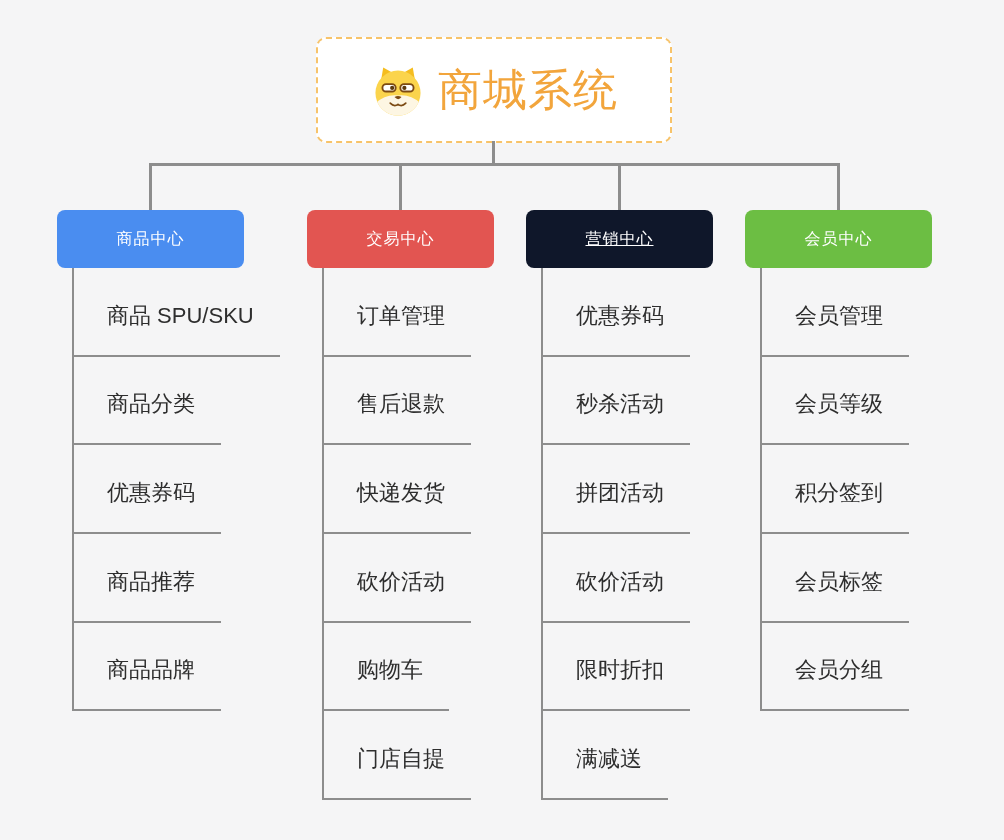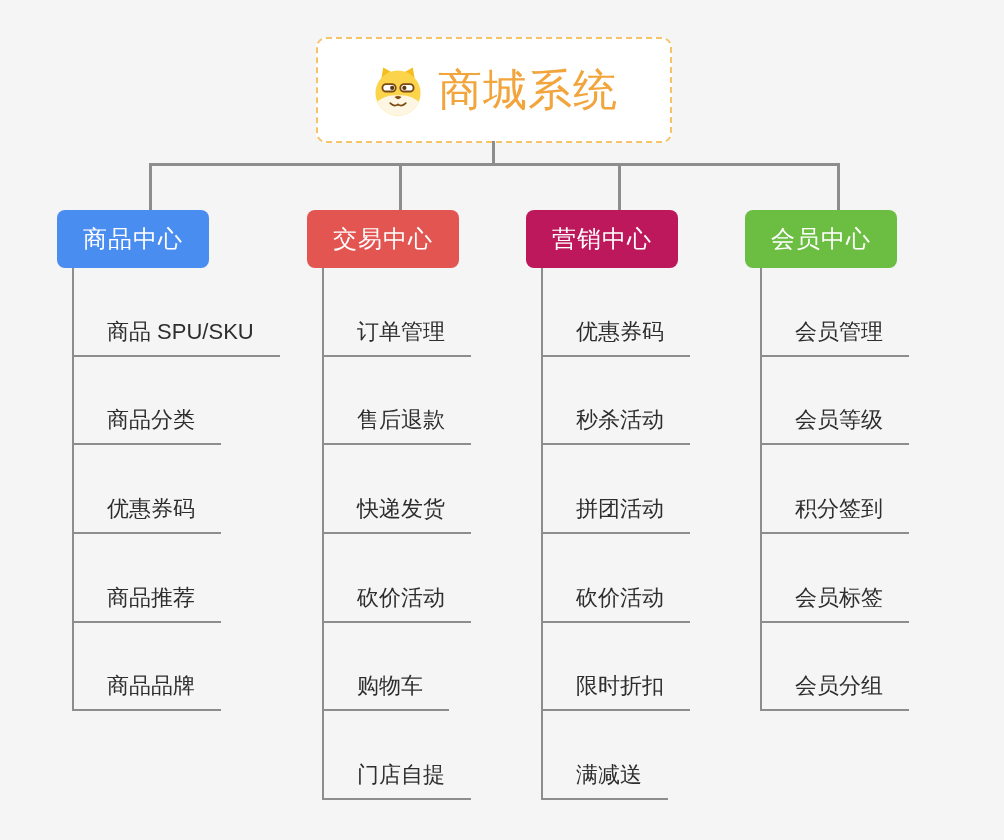--- a/index.html
+++ b/index.html
@@ -21,32 +21,32 @@
   .conn{position:absolute;background:#8d8d8d;}
   .conn.root-drop{left:492px;top:141px;width:3px;height:23px;}
   .conn.h-bar{left:149px;top:163px;width:691px;height:3px;}
   .conn.drop{top:165px;width:3px;height:45px;}
   .conn.drop-0{left:149px;}
   .conn.drop-1{left:399px;}
   .conn.drop-2{left:618px;}
   .conn.drop-3{left:837px;}
   
   .branch-header{
-    position:absolute;top:210px;width:152px;height:58px;border-radius:8px;
-    color:#ffffff;font-size:24px;letter-spacing:1px;
+    position:absolute;top:210px;width:187px;height:58px;border-radius:8px;
+    color:#ffffff;font-size:16px;letter-spacing:1px;
     display:flex;align-items:center;justify-content:center;cursor:pointer;
   }
   .bh-0{left:57px;}  .bh-1{left:307px;}  .bh-2{left:526px;}  .bh-3{left:745px;}
   
   .branch-col{position:absolute;top:268px;border-left:2px solid #8d8d8d;}
   .bc-0{left:72px;} .bc-1{left:322px;} .bc-2{left:541px;} .bc-3{left:760px;}
   .item{height:88.7px;display:flex;align-items:flex-end;}
   .item .node-label{
     display:inline-block;border-bottom:2px solid #8d8d8d;
-    padding:0 26px 8px 33px;font-size:22px;color:#2e2e2e;white-space:nowrap;cursor:pointer;
+    padding:0 26px 24px 33px;font-size:22px;color:#2e2e2e;white-space:nowrap;cursor:pointer;
   }
 </style>
 </head>
 <body>
 
 <div class="canvas">
 
   <div class="root-node">
     <span class="dog-icon">
       <svg width="56" height="56" viewBox="0 0 72 72" aria-hidden="true">
@@ -76,21 +76,21 @@
 
   <div class="conn root-drop"></div>
   <div class="conn h-bar"></div>
   <div class="conn drop drop-0"></div>
   <div class="conn drop drop-1"></div>
   <div class="conn drop drop-2"></div>
   <div class="conn drop drop-3"></div>
 
   <div class="branch-header bh-0" style="background: rgb(74, 141, 240);">商品中心</div>
   <div class="branch-header bh-1" style="background: rgb(226, 85, 81);">交易中心</div>
-  <div class="branch-header bh-2" style="background: #be185d;">营销中心</div>
+  <div class="branch-header bh-2" style="background: #0f172a; text-decoration: underline;">营销中心</div>
   <div class="branch-header bh-3" style="background: rgb(108, 190, 67);">会员中心</div>
 
   <div class="branch-col bc-0">
     <div class="item">
         <span class="node-label">商品 SPU/SKU</span>
       </div>
     <div class="item">
         <span class="node-label">商品分类</span>
       </div>
     <div class="item">

